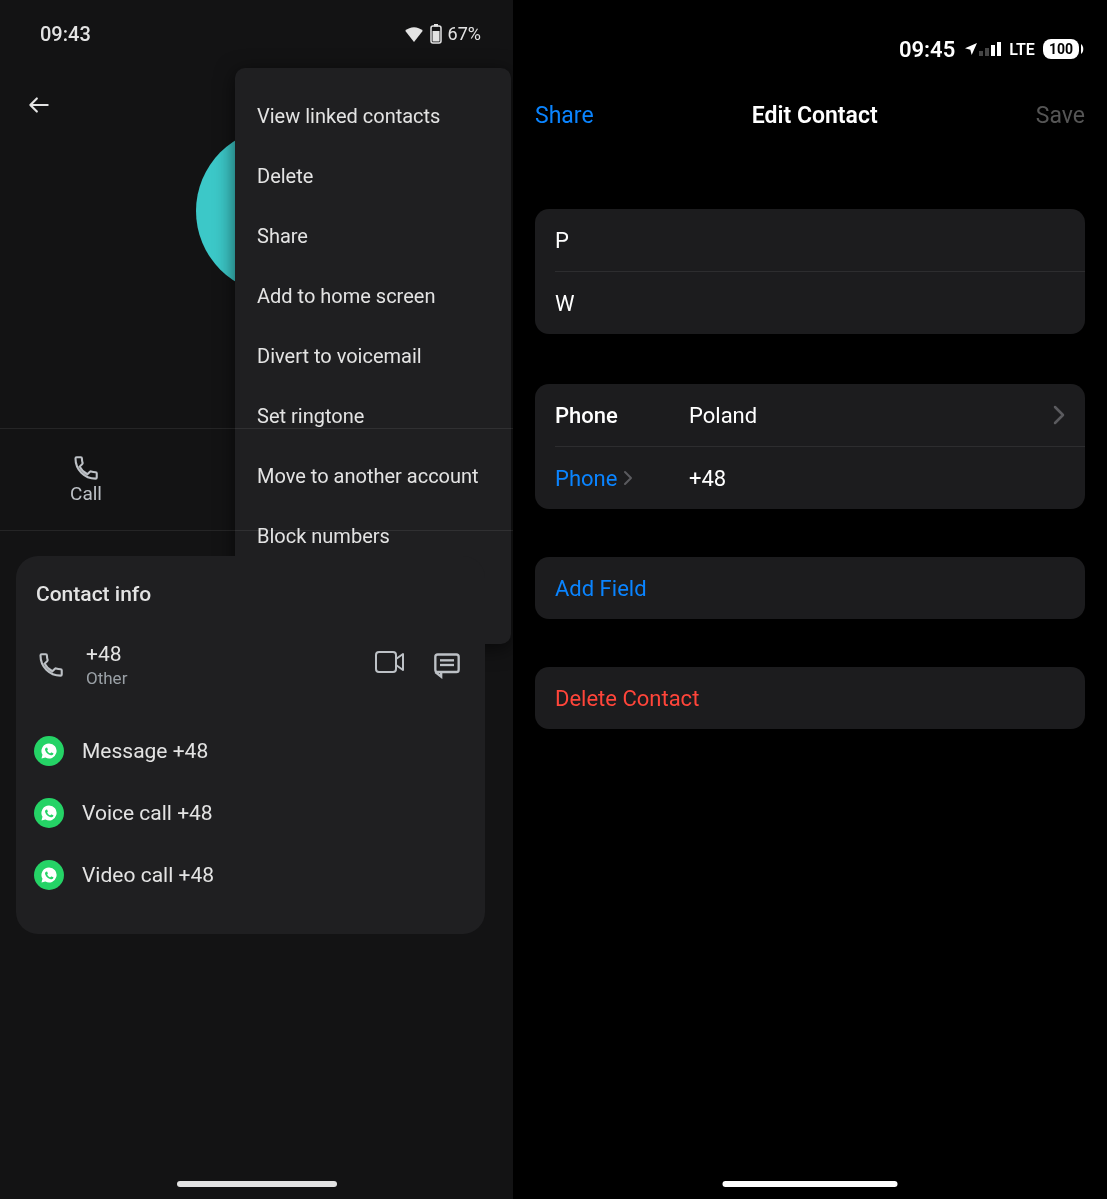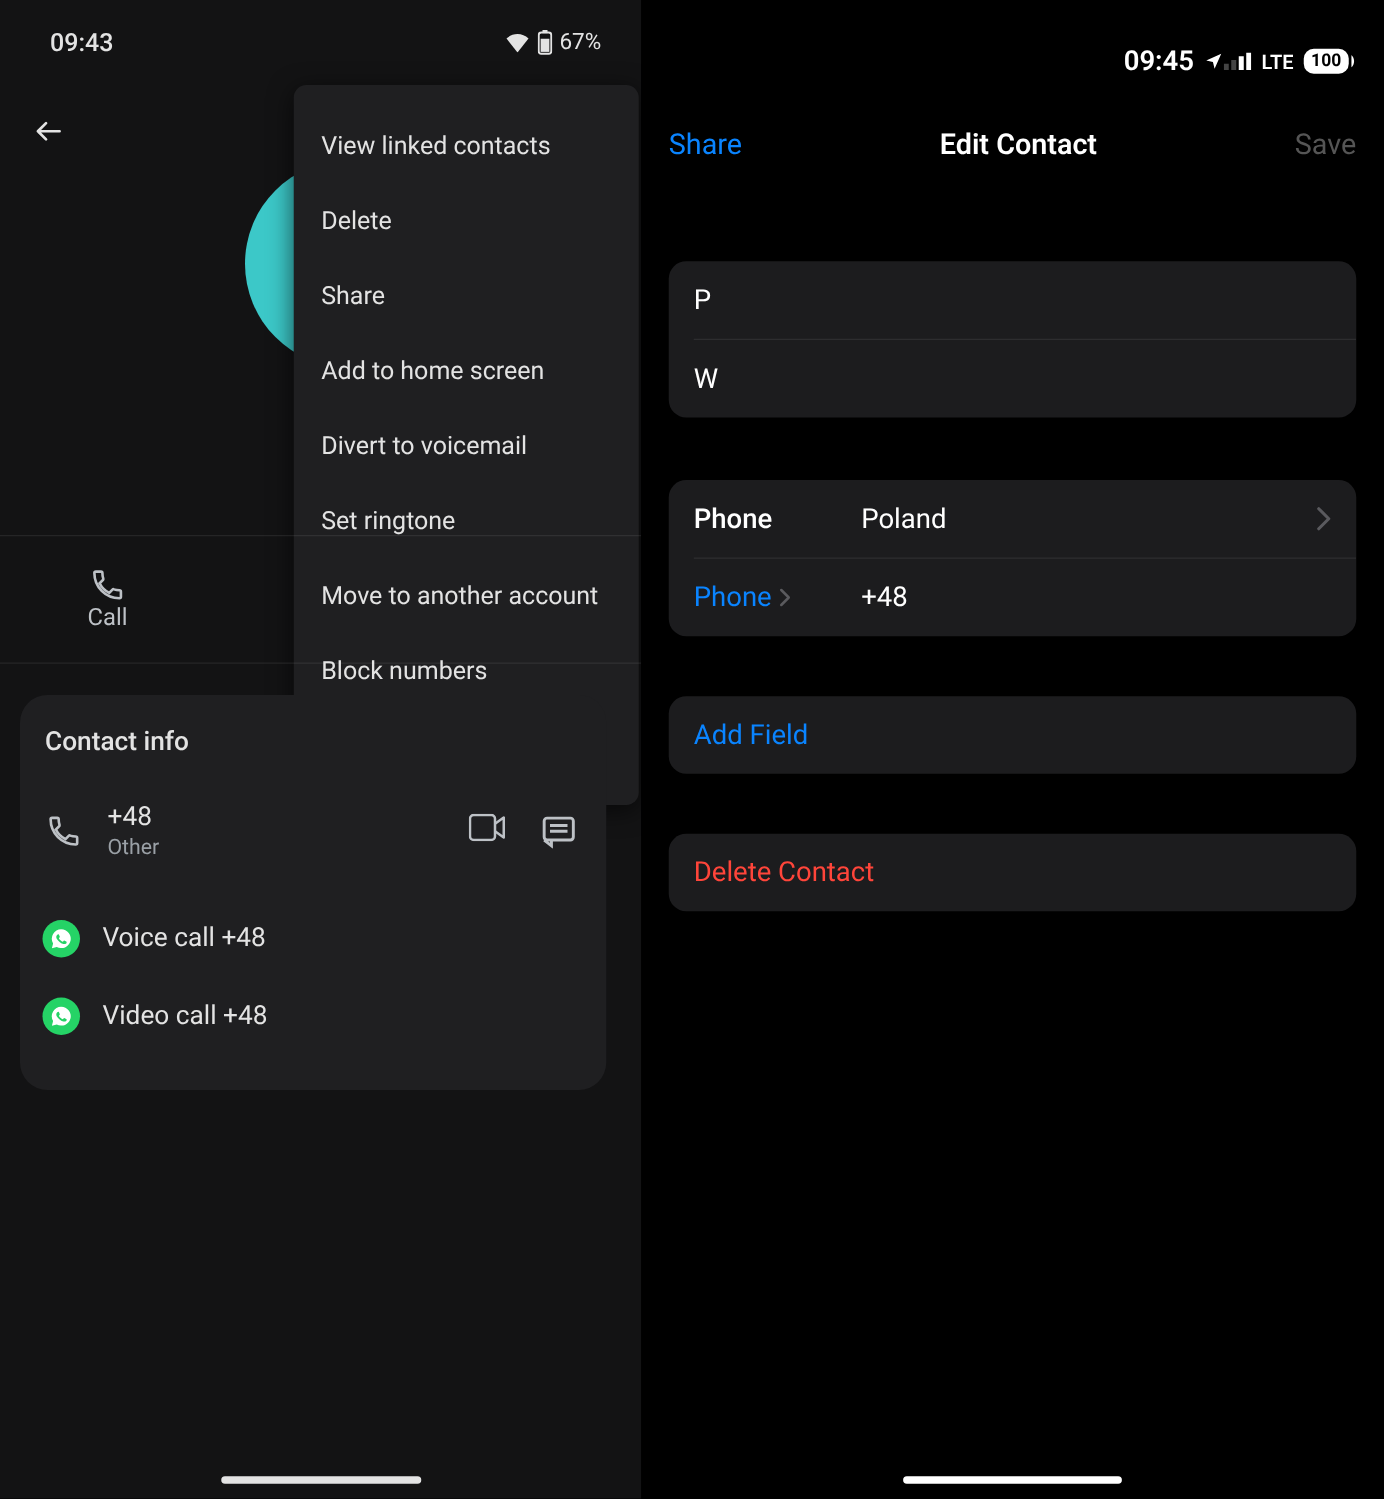--- a/index.html
+++ b/index.html
@@ -235,20 +235,29 @@
       </div>
     </div>
 
     <div class="wa-row">
       <span class="wa-badge">
         <svg width="18" height="18" viewBox="0 0 24 24">
             <path d="M12 2a10 10 0 0 0-8.7 15L2 22l5.2-1.3A10 10 0 1 0 12 2z" fill="#fff"></path>
             <path d="M8.5 7.5c-.3 0-.7.1-.9.4-.3.3-.9.9-.9 2.2s1 2.6 1.1 2.8c.1.2 1.9 3 4.7 4.1 2.3.9 2.8.7 3.3.7.5-.1 1.6-.7 1.8-1.3.2-.6.2-1.2.2-1.3-.1-.1-.3-.2-.6-.3-.3-.2-1.6-.8-1.9-.9-.2-.1-.4-.1-.6.1-.2.3-.7.9-.8 1-.2.2-.3.2-.6.1-.3-.2-1.2-.4-2.2-1.4-.8-.7-1.4-1.6-1.5-1.9-.2-.3 0-.4.1-.6.1-.1.3-.3.4-.5.1-.2.2-.3.3-.5.1-.2 0-.4 0-.5-.1-.2-.6-1.5-.8-2-.2-.5-.4-.5-.6-.5z" fill="#25d366"></path>
           </svg>
       </span>
+      <span class="wa-text">Message +48</span>
+    </div>
+    <div class="wa-row">
+      <span class="wa-badge">
+        <svg width="18" height="18" viewBox="0 0 24 24">
+            <path d="M12 2a10 10 0 0 0-8.7 15L2 22l5.2-1.3A10 10 0 1 0 12 2z" fill="#fff"></path>
+            <path d="M8.5 7.5c-.3 0-.7.1-.9.4-.3.3-.9.9-.9 2.2s1 2.6 1.1 2.8c.1.2 1.9 3 4.7 4.1 2.3.9 2.8.7 3.3.7.5-.1 1.6-.7 1.8-1.3.2-.6.2-1.2.2-1.3-.1-.1-.3-.2-.6-.3-.3-.2-1.6-.8-1.9-.9-.2-.1-.4-.1-.6.1-.2.3-.7.9-.8 1-.2.2-.3.2-.6.1-.3-.2-1.2-.4-2.2-1.4-.8-.7-1.4-1.6-1.5-1.9-.2-.3 0-.4.1-.6.1-.1.3-.3.4-.5.1-.2.2-.3.3-.5.1-.2 0-.4 0-.5-.1-.2-.6-1.5-.8-2-.2-.5-.4-.5-.6-.5z" fill="#25d366"></path>
+          </svg>
+      </span>
       <span class="wa-text">Voice call +48</span>
     </div>
     <div class="wa-row">
       <span class="wa-badge">
         <svg width="18" height="18" viewBox="0 0 24 24">
             <path d="M12 2a10 10 0 0 0-8.7 15L2 22l5.2-1.3A10 10 0 1 0 12 2z" fill="#fff"></path>
             <path d="M8.5 7.5c-.3 0-.7.1-.9.4-.3.3-.9.9-.9 2.2s1 2.6 1.1 2.8c.1.2 1.9 3 4.7 4.1 2.3.9 2.8.7 3.3.7.5-.1 1.6-.7 1.8-1.3.2-.6.2-1.2.2-1.3-.1-.1-.3-.2-.6-.3-.3-.2-1.6-.8-1.9-.9-.2-.1-.4-.1-.6.1-.2.3-.7.9-.8 1-.2.2-.3.2-.6.1-.3-.2-1.2-.4-2.2-1.4-.8-.7-1.4-1.6-1.5-1.9-.2-.3 0-.4.1-.6.1-.1.3-.3.4-.5.1-.2.2-.3.3-.5.1-.2 0-.4 0-.5-.1-.2-.6-1.5-.8-2-.2-.5-.4-.5-.6-.5z" fill="#25d366"></path>
           </svg>
       </span>
       <span class="wa-text">Video call +48</span>

